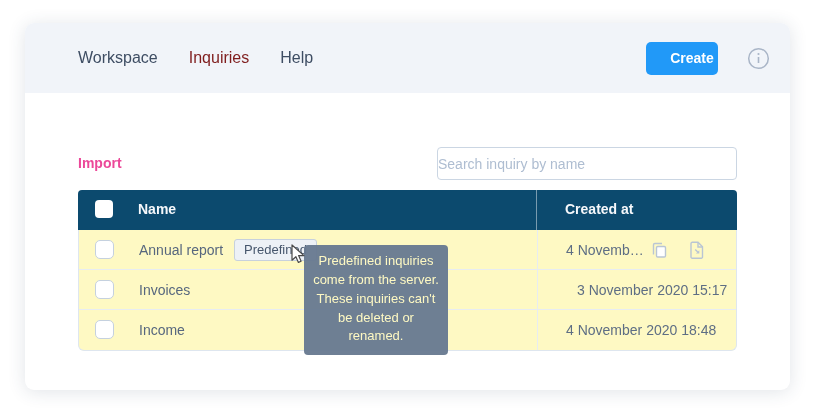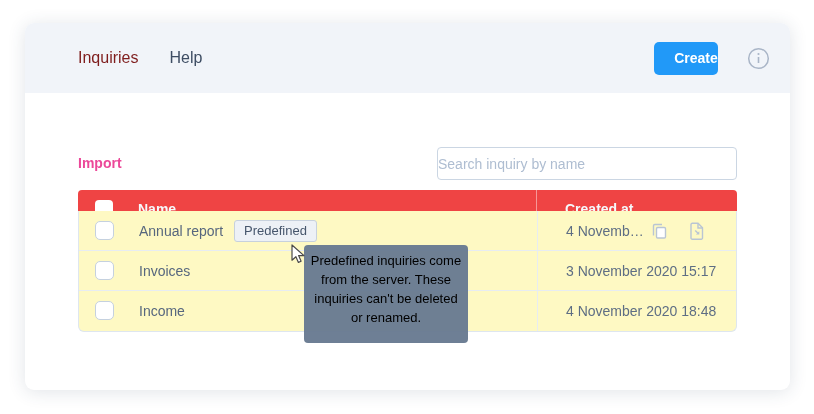--- a/index.html
+++ b/index.html
@@ -8,36 +8,36 @@
 
   .card { position:absolute; left:25px; top:23px; width:765px; height:367px;
           background:#fff; border-radius:9px; box-shadow:0 2px 18px rgba(45,65,95,0.14); }
 
   
   .topbar { height:70px; background:#f1f4f9; border-radius:9px 9px 0 0;
             display:flex; align-items:center; padding:0 20px 0 53px; }
   .nav { display:flex; gap:31px; }
   .nav .nav-item { font-size:16px; color:#3e4d63; text-decoration:none; cursor:pointer; }
   .nav .nav-item.active { color:#7f1d1d; }
-  .create-btn { margin-left:auto; width:64px; height:33px; background:#2199f8; color:#fff;
+  .create-btn { margin-left:auto; width:72px; height:33px; background:#2199f8; color:#fff;
                 border:none; border-radius:5px; font-family:"Liberation Sans",sans-serif;
                 font-size:14px; font-weight:700; cursor:pointer;padding-left:20px; }
   .info-wrap { margin-left:29px; display:inline-flex; cursor:pointer; }
 
   
   .toolbar-row { display:flex; justify-content:space-between; align-items:flex-end; margin:54px 53px 0; }
   .import-label { font-size:14px; font-weight:700; color:#ec4899; margin-bottom:9px; }
   .search { width:300px; height:33px; border:1px solid #cbd6e3; border-radius:4px;
             padding:0 0; font-size:14px; color:#55657b; outline:none;
             font-family:"Liberation Sans",sans-serif; }
   .search::placeholder { color:#aebdd1; }
 
   
   .table { margin:10px 53px 0; }
-  .thead { position:relative; height:21px; background:#ef4444; border-radius:4px 4px 0 0; }
+  .thead { position:relative; height:40px; background:#0c4a6e; border-radius:4px 4px 0 0; }
   .th-cb { position:absolute; left:17px; top:10px; width:18px; height:18px;
            background:#fff; border-radius:4px; cursor:pointer; }
   .th-label { position:absolute; top:0; line-height:39px; font-size:14px; font-weight:700; color:#f6f8fb; }
   .th-name { left:60px; }
   .th-created { left:487px; }
   .thead-div { position:absolute; left:458px; top:0; bottom:0; width:1px; background:rgba(255,255,255,0.45); }
 
   .tbody { position:relative; border:1px solid #dee6ef; border-top:none; border-radius:0 0 6px 6px; background:#fef9c3; }
   .col-div { position:absolute; left:458px; top:0; bottom:0; width:1px; background:#e7ecf2; }
   .trow { position:relative; height:40px; border-bottom:1px solid #e7ecf2; }
@@ -47,34 +47,35 @@
   .row-name { position:absolute; left:60px; top:0; line-height:40px; font-size:14px; color:#57677e; }
   .badge { position:absolute; left:155px; top:9px; padding:2px 9px 3px; font-size:13px; color:#46566c;
            background:#edf1f6; border:1px solid #c7d1dd; border-radius:3px; }
   .row-created { position:absolute; left:487px; top:0; line-height:40px; font-size:14px; color:#5e6e84;
                  max-width:80px; white-space:nowrap; }
   .cell-icon { position:absolute; top:11px; cursor:pointer; }
   .icon-copy { left:571px; }
   .icon-file { left:609px; }
 
   
-  .tooltip { position:absolute; left:304px; top:245px; width:164px; z-index:5;
-             background:rgba(104,122,145,0.96); color:#000000; font-size:13px; line-height:1.45;
-             text-align:center; padding:7px 5px 16px; border-radius:4px; }
+  .tooltip { position:absolute; left:304px; top:245px; width:144px; z-index:5;
+             background:rgba(104,122,145,0.96); color:#fef9c3; font-size:13px; line-height:1.45;
+             text-align:center; padding:7px 5px 9px; border-radius:4px; }
 
   .cursor { position:absolute; left:290px; top:244px; z-index:6; }
 </style>
 </head>
 <body>
 
 <div class="page">
   <div class="card">
 
     <div class="topbar">
       <nav class="nav">
+        <a class="nav-item">Workspace</a>
         <a class="nav-item active">Inquiries</a>
         <a class="nav-item">Help</a>
       </nav>
       <button class="create-btn">Create</button>
       <span class="info-wrap">
         <svg width="23" height="23" viewBox="0 0 23 23">
           <circle cx="11.5" cy="11.5" r="9.8" fill="none" stroke="#a9b5c7" stroke-width="1.5"></circle>
           <line x1="11.5" y1="10" x2="11.5" y2="16" stroke="#a9b5c7" stroke-width="1.6"></line>
           <circle cx="11.5" cy="7" r="1.1" fill="#a9b5c7"></circle>
         </svg>
@@ -114,21 +115,21 @@
               <path d="M10 1.6 V6 h4.4" fill="none" stroke="#b9c5d4" stroke-width="1.4"></path>
               <path d="M11.3 9.2 v3.4 h-3.4 z" fill="#b9c5d4"></path>
               <path d="M7.2 8.4 l2.6 2.6" stroke="#b9c5d4" stroke-width="1.4"></path>
             </svg>
           </span>
         </div>
 
         <div class="trow">
           <span class="row-cb"></span>
           <span class="row-name">Invoices</span>
-          <span class="row-created" style="max-width:none;">3 November 2020 15:17</span>
+          <span class="row-created" style="max-width:none;margin-left:11px;">3 November 2020 15:17</span>
         </div>
 
         <div class="trow">
           <span class="row-cb"></span>
           <span class="row-name">Income</span>
           <span class="row-created" style="max-width:none;">4 November 2020 18:48</span>
         </div>
       </div>
     </div>
 

